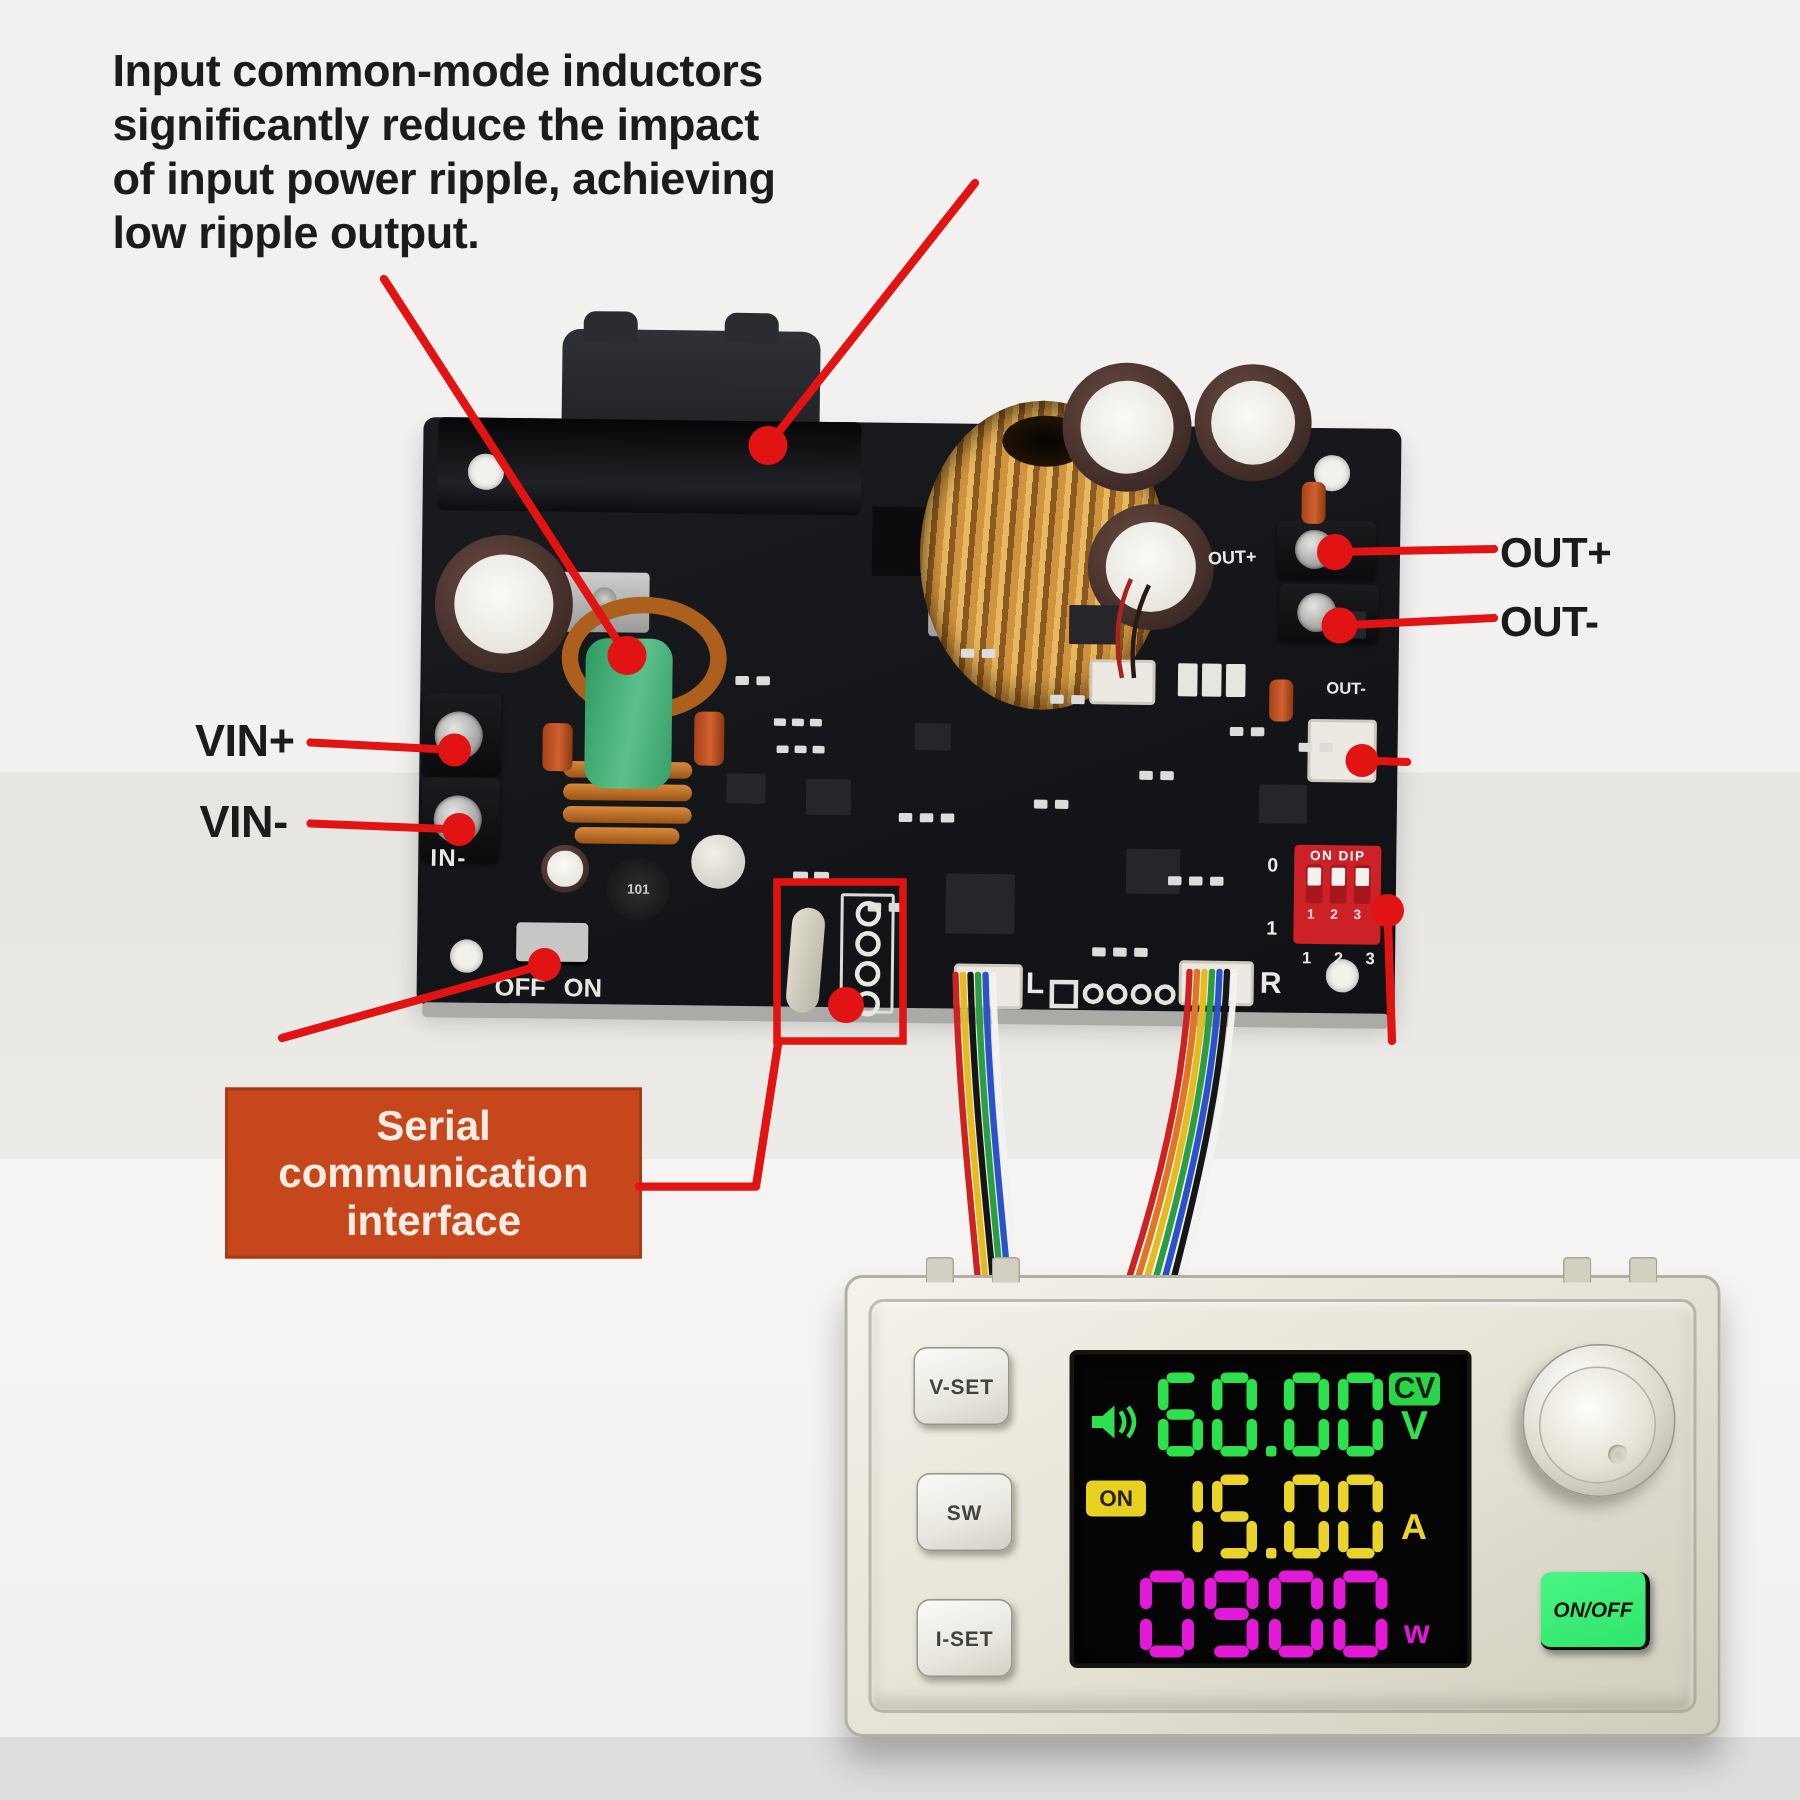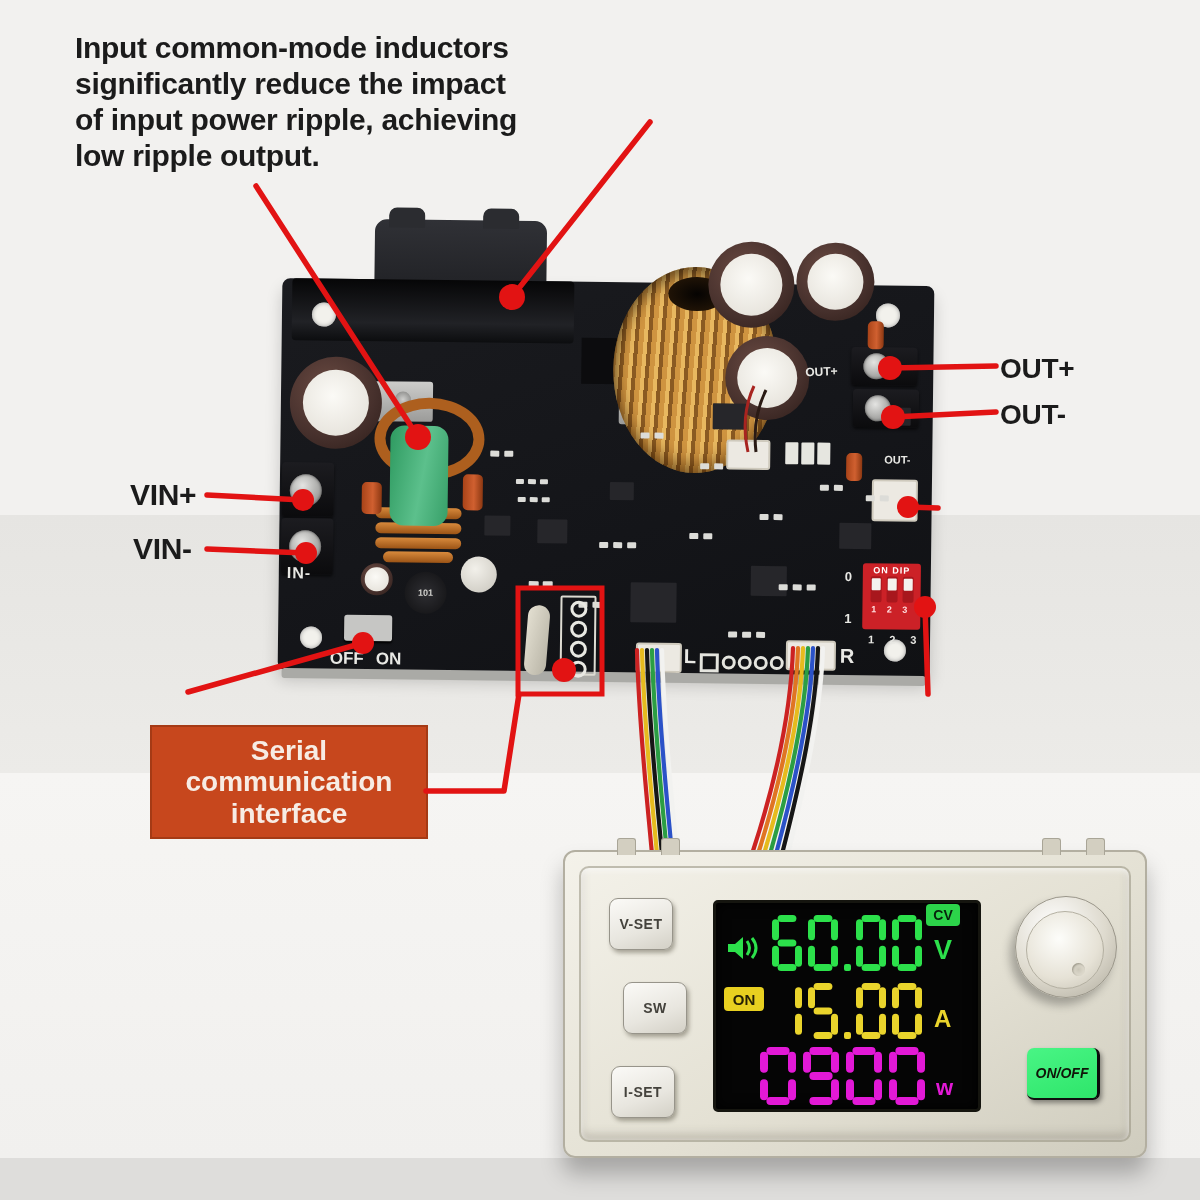--- a/index.html
+++ b/index.html
@@ -101,21 +101,21 @@
       box-shadow:inset 0 2px 6px rgba(255,255,255,.7), inset 0 -6px 10px rgba(90,85,70,.25);}
   .pbtn{position:absolute;width:62px;height:50px;border-radius:9px;
       background:linear-gradient(160deg,#fbfaf7,#e8e6df 60%,#d3d0c6);
       border:1px solid #97948a;box-shadow:2px 3px 4px rgba(80,75,60,.45);
       display:flex;align-items:center;justify-content:center;
       font-size:14px;font-weight:700;color:#44423c;letter-spacing:.5px;}
   #lcd{position:absolute;left:148px;top:48px;width:262px;height:206px;background:#050505;
       border-radius:5px;border:3px solid #15150f;box-shadow:inset 0 0 14px #000;}
   .badge{position:absolute;display:flex;align-items:center;justify-content:center;
       font-weight:800;border-radius:4px;}
-  #cv-badge{left:210px;top:1px;width:34px;height:22px;background:#2cd44a;color:#07230c;font-size:14px;}
+  #cv-badge{left:210px;top:12px;width:34px;height:22px;background:#2cd44a;color:#07230c;font-size:20px;}
   #on-badge{left:8px;top:84px;width:40px;height:24px;background:#e8d020;color:#262105;font-size:15px;}
   .unit{position:absolute;font-weight:700;}
   #unit-v{left:218px;top:32px;font-size:27px;}
   #unit-a{left:218px;top:102px;font-size:24px;}
   #unit-w{left:220px;top:172px;font-size:22px;}
   #knob{position:absolute;left:450px;top:44px;width:100px;height:100px;border-radius:50%;
       background:radial-gradient(circle at 38% 30%,#ffffff,#dedace 55%,#aca89a);
       border:1px solid #9a968a;box-shadow:-5px 7px 10px rgba(0,0,0,.28);}
   #knob-face{position:absolute;left:10px;top:14px;width:76px;height:76px;border-radius:50%;
       background:radial-gradient(circle at 42% 35%,#fdfdfa,#e6e2d6 60%,#c4c0b2);
@@ -314,21 +314,21 @@
     </svg>
 
   <div id="panel">
     <div class="ptab" style="left:52px;"></div>
     <div class="ptab" style="left:96px;"></div>
     <div class="ptab" style="left:477px;"></div>
     <div class="ptab" style="left:521px;"></div>
     <div id="bezel"></div>
 
     <div class="pbtn" style="left:44px;top:46px;">V-SET</div>
-    <div class="pbtn" style="left:58px;top:130px;">SW</div>
+    <div class="pbtn" style="left:46px;top:130px;">SW</div>
     <div class="pbtn" style="left:46px;top:214px;">I-SET</div>
 
     <div id="lcd">
       <svg width="262" height="206" id="lcd-svg">
         <g id="speaker" transform="translate(12,34)" fill="#2ce14b" stroke="#2ce14b">
           <polygon points="0,7 7,7 15,0 15,22 7,15 0,15" stroke="none"></polygon>
           <path d="M19,4 q5,7 0,14" fill="none" stroke-width="3"></path>
           <path d="M24,1 q8,10 0,20" fill="none" stroke-width="3"></path>
         </g>
         <g id="seg-voltage">

